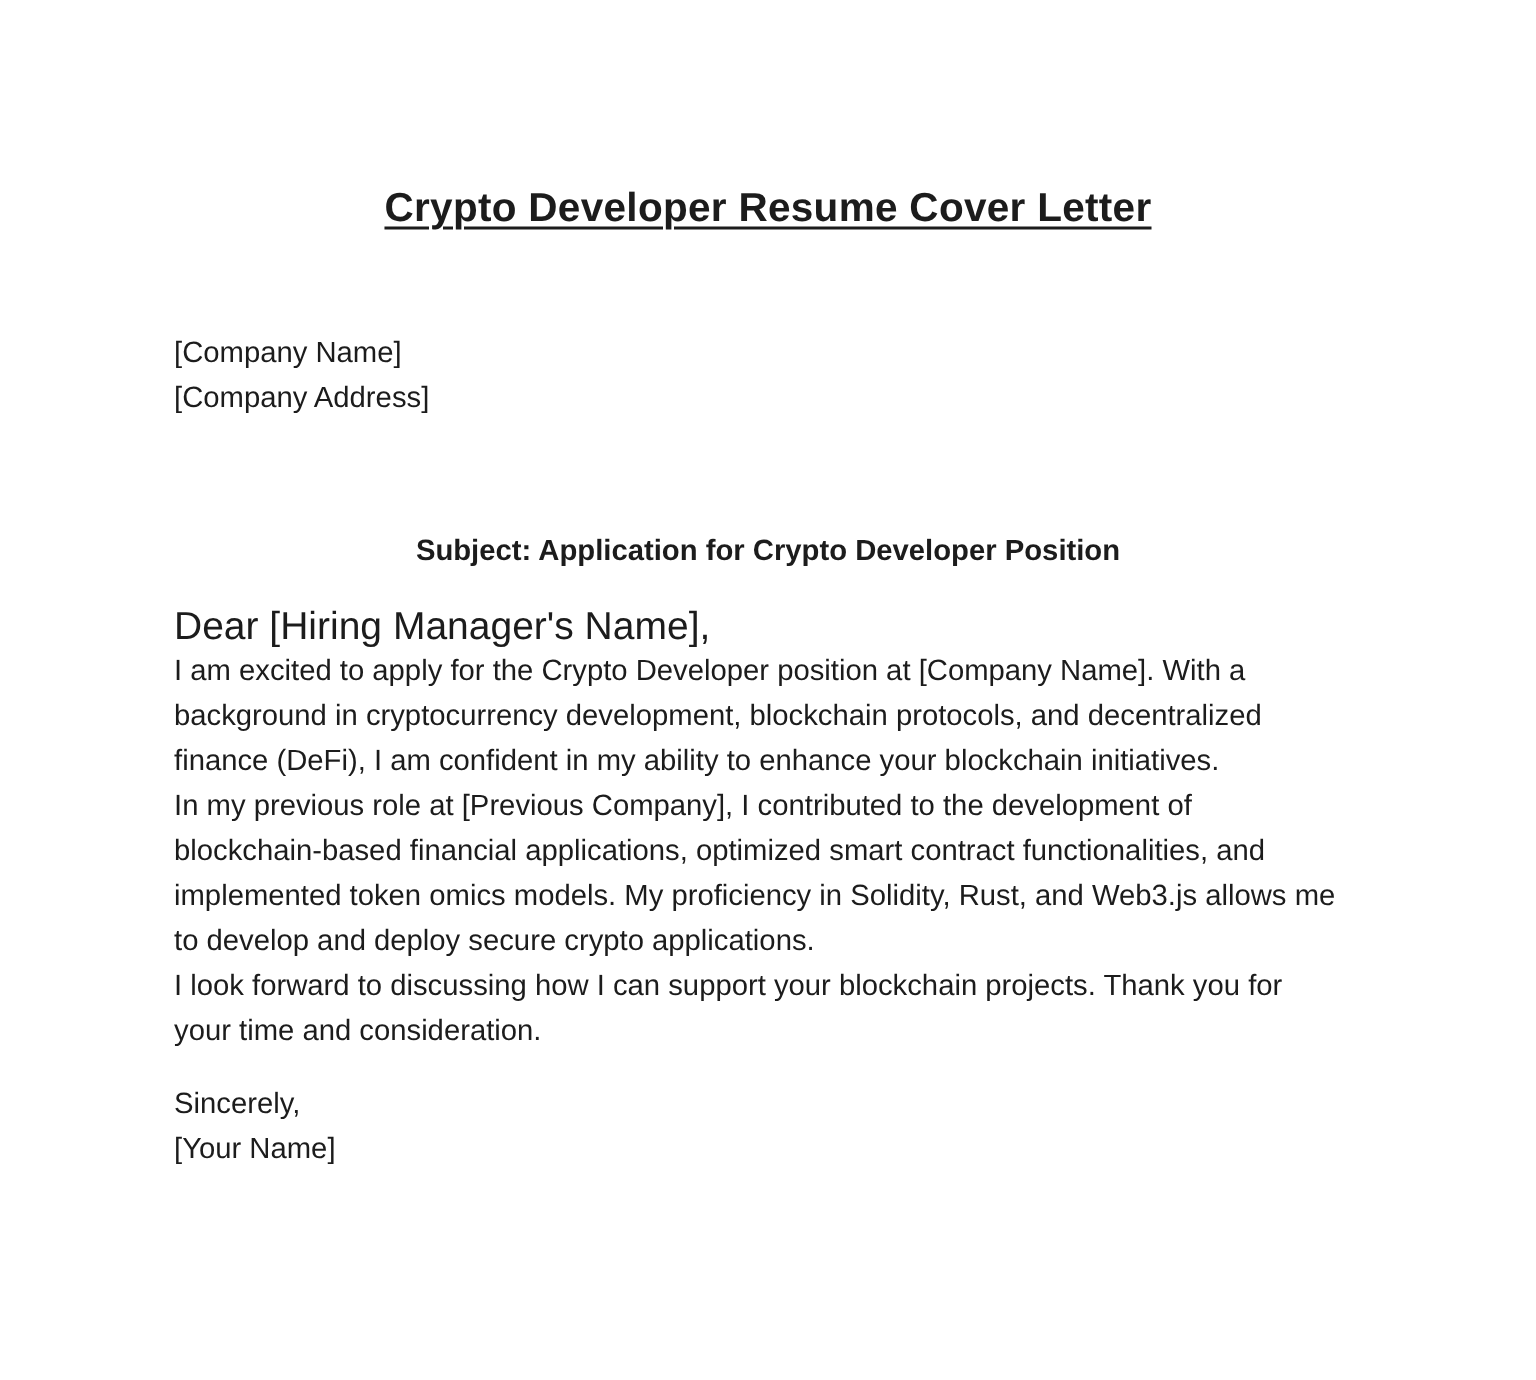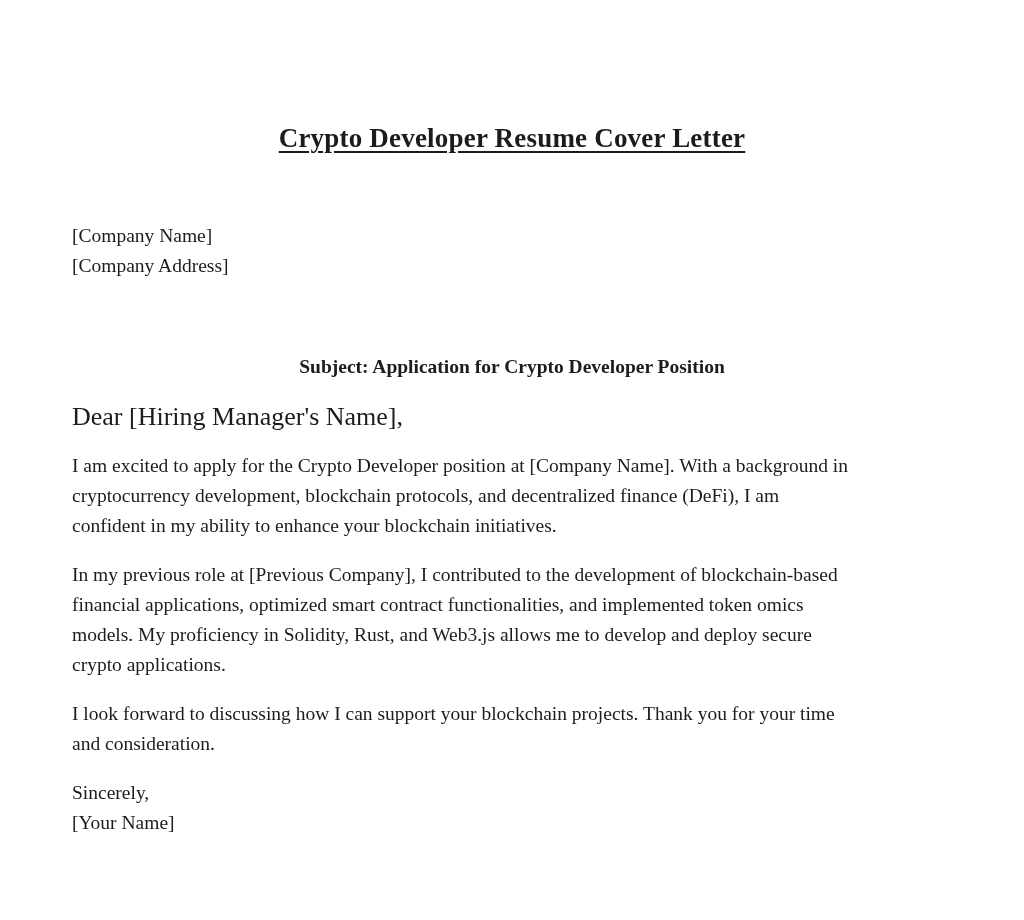--- a/index.html
+++ b/index.html
@@ -12,22 +12,21 @@
     position: relative;
     width: 1024px;
     height: 920px;
     background: #ffffff;
     font-family: "Liberation Sans", "DejaVu Sans", sans-serif;
     color: #1c1c1c;
     overflow: hidden;
   }
 
   .content {
-    padding: 0 72px;
-    font-family: Liberation Serif, serif;
+    padding: 0 116px;
   }
 
   .doc-title {
     margin-top: 122px;
     text-align: center;
     font-size: 27px;
     line-height: 33px;
     font-weight: 700;
     letter-spacing: 0.2px;
   }
@@ -52,21 +51,20 @@
     text-align: center;
   }
 
   .greeting {
     margin-top: 20px;
     font-size: 26px;
     line-height: 30px;
   }
 
   .body-paragraph {
-    margin-top: 19px;
     font-size: 19.5px;
     line-height: 30px;
     max-width: 782px;
   }
 
   .closing-block {
     margin-top: 19px;
     font-size: 19.5px;
     line-height: 30px;
   }

